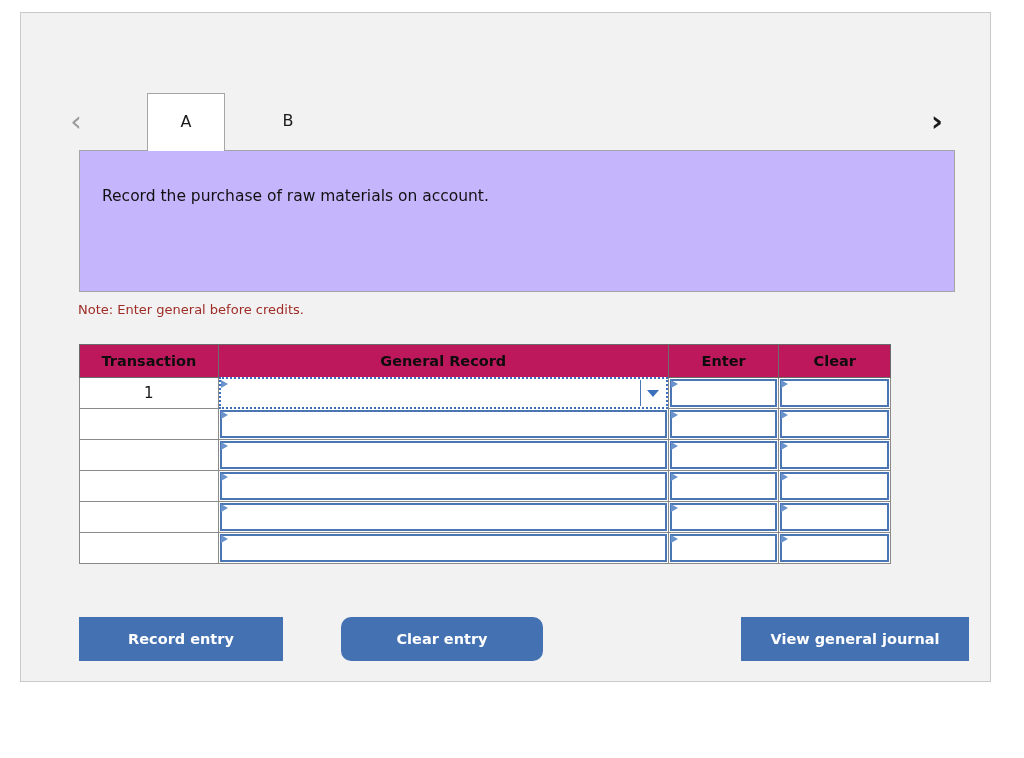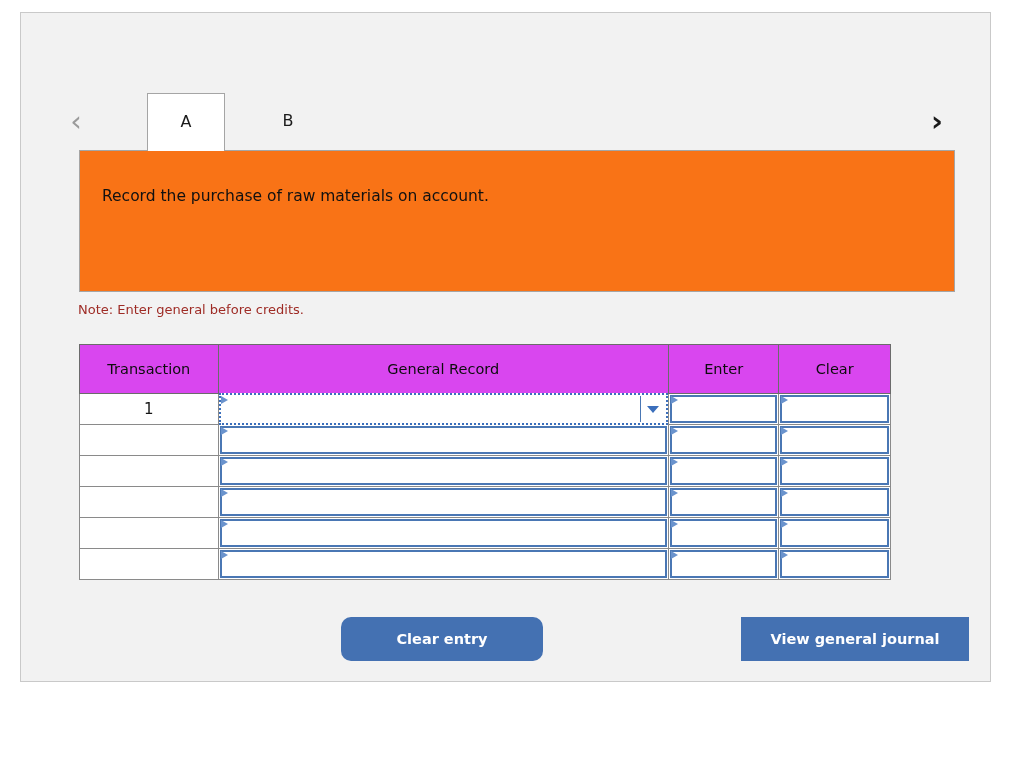--- a/index.html
+++ b/index.html
@@ -81,21 +81,21 @@
   #tab-a { left: 88px; width: 78px; }
   #tab-b { left: 190px; width: 78px; }
 
   
   #description-box {
     position: absolute;
     left: 58px;
     top: 137px;
     width: 876px;
     height: 142px;
-    background: #f97316;
+    background: #c4b5fd;
     border: 1px solid #a5a5a5;
     box-sizing: border-box;
     z-index: 1;
   }
   #description-text {
     position: absolute;
     left: 22px;
     top: 36px;
     font-size: 15.5px;
     color: #111111;
@@ -115,27 +115,27 @@
   #journal-table {
     position: absolute;
     left: 58px;
     top: 331px;
     width: 812px;
     border-collapse: collapse;
     table-layout: fixed;
     background: #ffffff;
   }
   #journal-table th {
-    background: #d946ef;
+    background: #be185d;
     border: 1px solid #6b6b6b;
     color: #0d0d0d;
     font-size: 14.5px;
-    font-weight: normal;
+    font-weight: bold;
     height: 32px;
-    padding: 8px;
+    padding: 0;
     text-align: center;
   }
   #journal-table td {
     border: 1px solid #8a8a8a;
     height: 30px;
     padding: 0;
     vertical-align: middle;
     background: #ffffff;
   }
   .col-transaction { width: 138px; }
@@ -381,16 +381,17 @@
           <td>
             <div class="cellwrap">
               <div class="xl-input"></div>
               <div class="corner-marker"></div>
             </div>
           </td>
         </tr>
       </tbody>
   </table>
 
+  <button class="action-btn" id="record-entry-button">Record entry</button>
   <button class="action-btn" id="clear-entry-button">Clear entry</button>
   <button class="action-btn" id="view-journal-button">View general journal</button>
 
 </div>
 
 </body></html>

